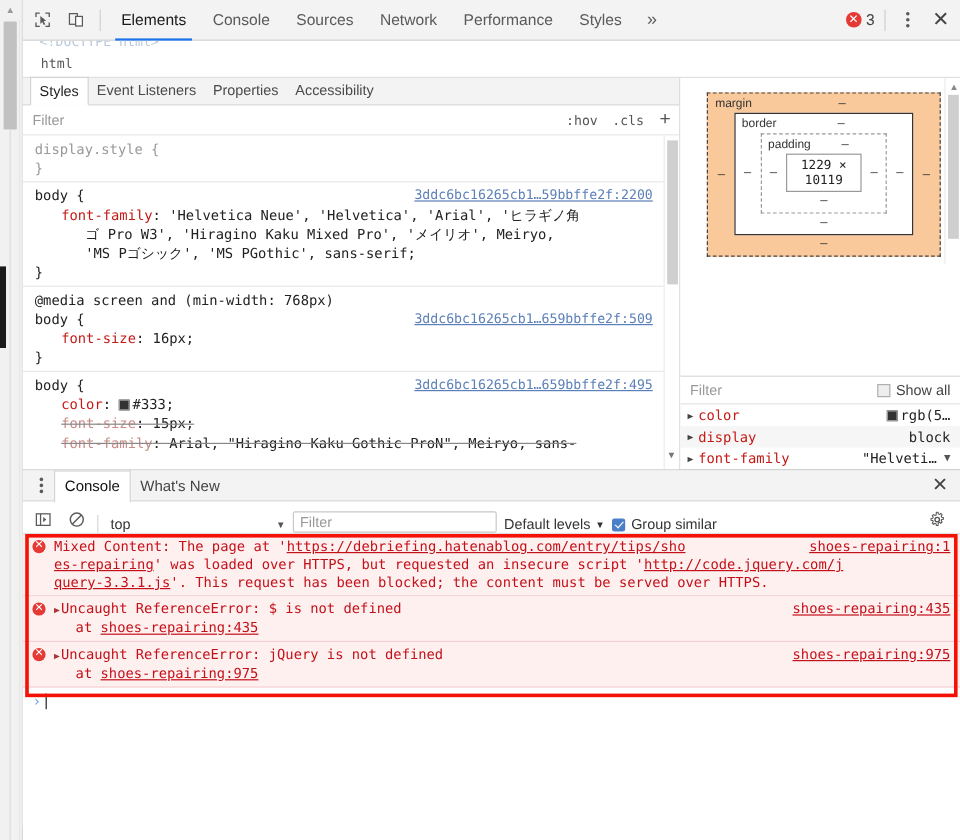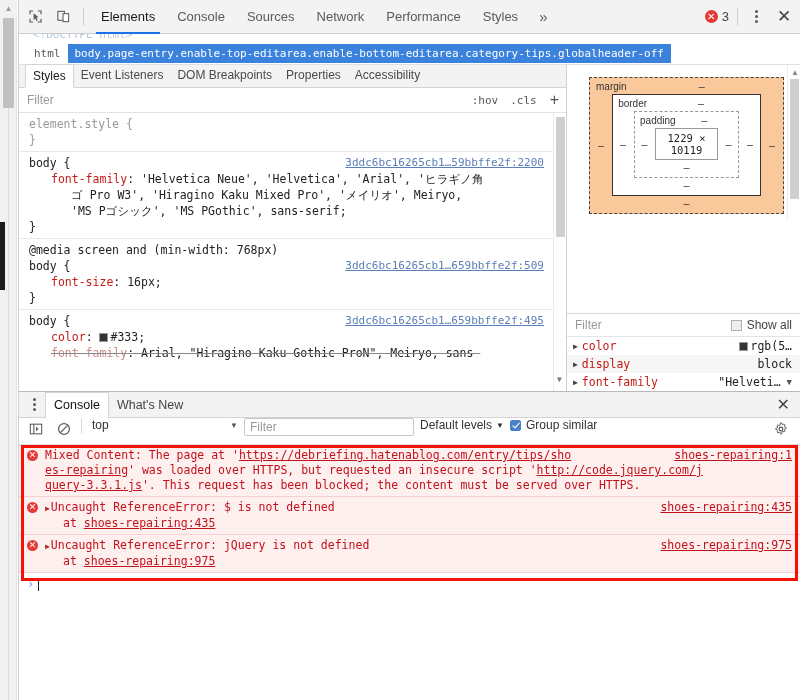--- a/index.html
+++ b/index.html
@@ -204,21 +204,21 @@
     border-bottom:1px solid #d4d4d4; padding-left:4px;
   }
   .drw-kebab { display:flex; flex-direction:column; gap:2px; align-items:center; width:22px; }
   .drw-kebab i { width:3px; height:3px; border-radius:50%; background:#5a5a5a; display:block; }
   .drw-tab { font-size:12.5px; color:#444; padding:0 8px; height:26px; line-height:26px; }
   .drw-tab.active { background:#fff; border:1px solid #d4d4d4; border-bottom-color:#fff; height:27px; margin-bottom:-1px; line-height:25px; color:#111; }
   .drw-spacer { flex:1 1 auto; }
   .drw-close { font-size:16px; color:#444; padding-right:10px; line-height:1; }
 
   .console-toolbar {
-    display:flex; align-items:flex-start; height:27px; background:#fff;
+    display:flex; align-items:flex-end; height:27px; background:#fff;
     border-bottom:1px solid #e0e0e0; padding:0 8px 0 6px; gap:6px;
   }
   .ct-icon { width:22px; height:22px; display:flex; align-items:center; justify-content:center; color:#5a5a5a; }
   .ct-sep { width:1px; height:15px; background:#d6d6d6; }
   .ctx-sel { display:flex; align-items:center; width:150px; font-size:12px; color:#333; }
   .ctx-sel .cname { flex:1 1 auto; padding-left:4px; }
   .ctx-sel .carat { font-size:8px; color:#555; }
   .cfilter {
     width:170px; height:18px; border:1px solid #c8c8c8; border-radius:2px;
     font-size:12px; color:#999; padding:0 5px; line-height:17px; background:#fff;
@@ -340,45 +340,43 @@
         <span class="close-x">✕</span>
       </div>
     </div>
 
     <div class="dom-strip">
       <div class="doctype-cut">&lt;!DOCTYPE html&gt;</div>
     </div>
 
     <div class="breadcrumb">
       <div class="crumb">html</div>
-      <div class="crumb sel">body.page-entry.enable-top-editarea.enable-bottom-editarea.category-tips.globalheader-off</div>
     </div>
 
     <div class="panes">
 
       <div class="left-pane">
         <div class="sub-tabs">
           <div class="sub-tab active"><span>Styles</span></div>
           <div class="sub-tab"><span>Event Listeners</span></div>
-          <div class="sub-tab"><span>DOM Breakpoints</span></div>
           <div class="sub-tab"><span>Properties</span></div>
           <div class="sub-tab"><span>Accessibility</span></div>
         </div>
 
         <div class="filter-row">
           <span class="filter-ph">Filter</span>
           <span class="hov">:hov</span>
           <span class="cls">.cls</span>
           <span class="plus">+</span>
         </div>
 
         <div class="styles-body">
 
           <div class="rule">
-            <div style="color:#999">element.style {</div>
+            <div style="color:#999">display.style {</div>
             <div style="color:#999">}</div>
           </div>
 
           <div class="rule">
             <span class="src">3ddc6bc16265cb1…59bbffe2f:2200</span>
             <div>body {</div>
             <div class="indent1">
               <span class="prop-name">font-family</span><span class="val">: 'Helvetica Neue', 'Helvetica', 'Arial', 'ヒラギノ角</span>
             </div>
             <div class="indent2">ゴ Pro W3', 'Hiragino Kaku Mixed Pro', 'メイリオ', Meiryo,</div>
@@ -394,20 +392,23 @@
               <span class="prop-name">font-size</span><span class="val">: 16px;</span>
             </div>
             <div>}</div>
           </div>
 
           <div class="rule" style="border-bottom:none">
             <span class="src">3ddc6bc16265cb1…659bbffe2f:495</span>
             <div>body {</div>
             <div class="indent1">
               <span class="prop-name">color</span><span class="val">:&nbsp;</span><span class="swatch"></span><span class="val">#333;</span>
+            </div>
+            <div class="indent1 struck">
+              <span class="prop-name">font-size</span><span class="val">: 15px;</span>
             </div>
             <div class="indent1 struck">
               <span class="prop-name">font-family</span><span class="val">: Arial, "Hiragino Kaku Gothic ProN", Meiryo, sans-</span>
             </div>
           </div>
 
           <div class="styles-scroll">
             <div class="thm"></div>
             <div class="arrow-dn">▼</div>
           </div>

